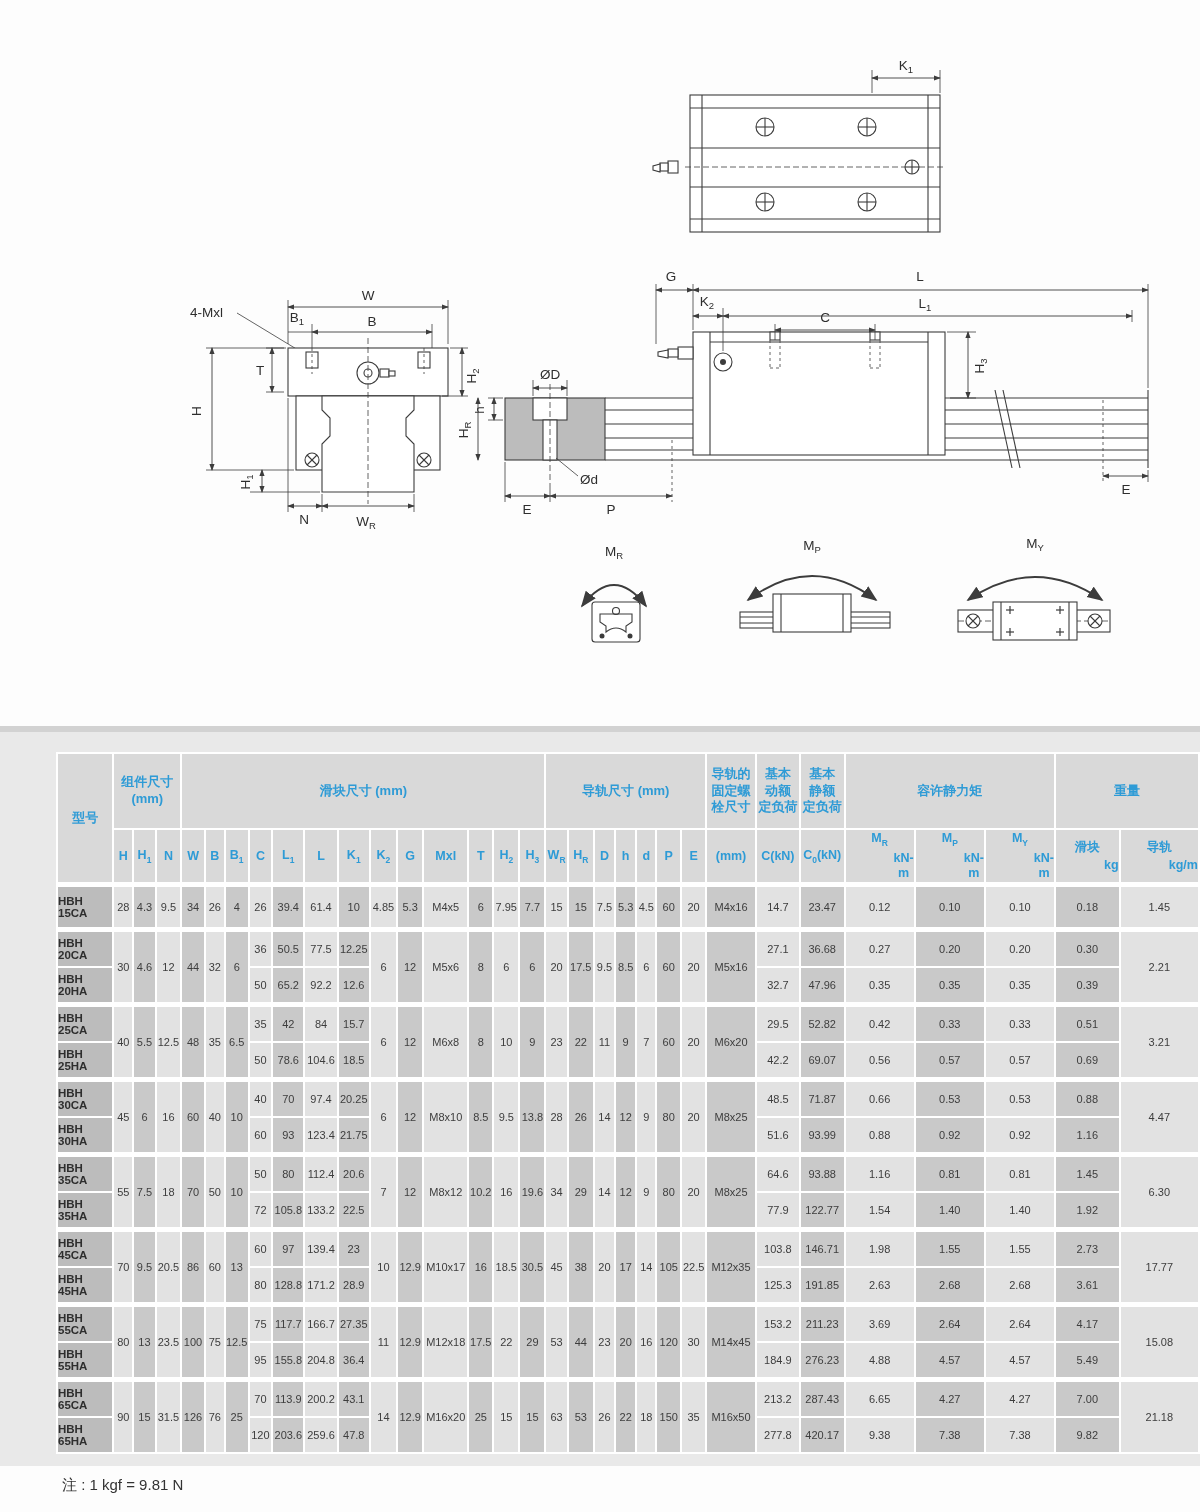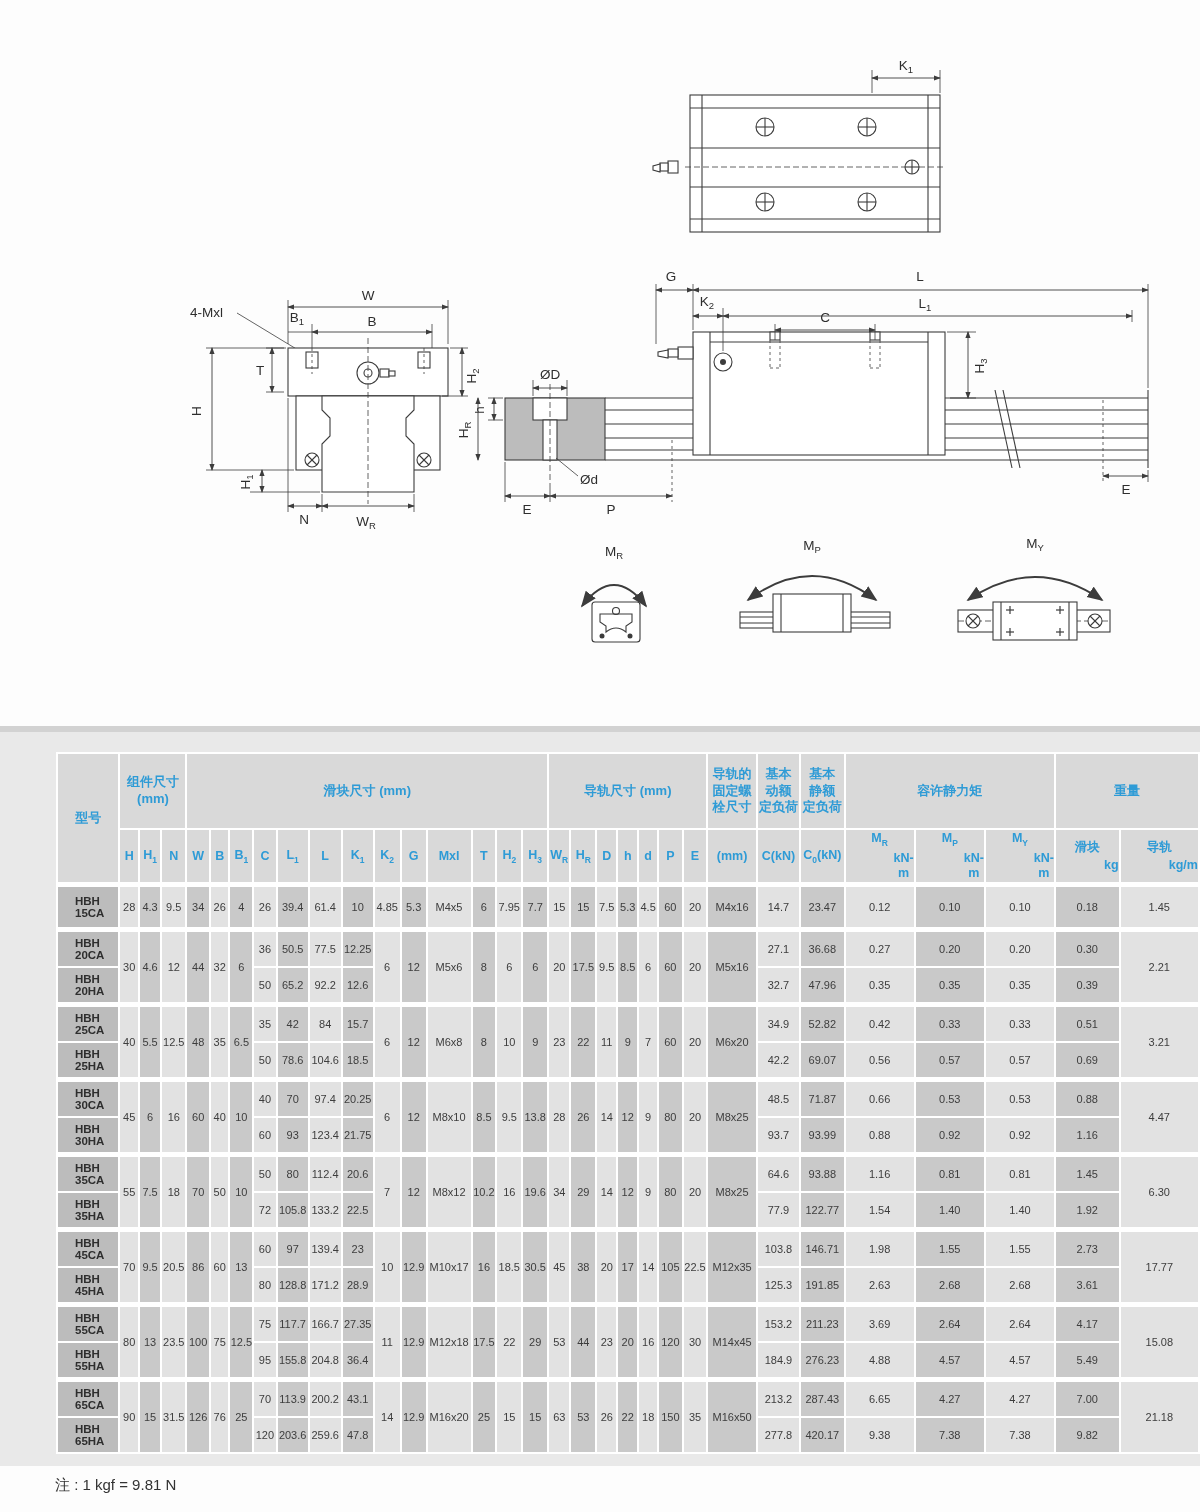--- a/index.html
+++ b/index.html
@@ -10,25 +10,25 @@
   .panel::before{content:"";position:absolute;left:0;top:0;width:100%;height:6px;background:#d2d2d2;}
   table{border-collapse:collapse;table-layout:fixed;margin:26px 0 0 56px;}
   th,td{border:2px solid #ffffff;text-align:center;vertical-align:middle;padding:0;overflow:hidden;}
   th.gh{background:#d9d9d9;color:#2e9bd6;font-size:13px;font-weight:bold;height:74px;white-space:pre-line;line-height:1.3;}
   th.sh{background:#d9d9d9;color:#2e9bd6;font-size:12.5px;font-weight:bold;height:52px;line-height:1.2;}
   th.sh .unit{margin-top:3px;padding-left:48px;}
   th sub,td sub{font-size:8.5px;}
   td{font-size:11px;color:#3d3d3d;}
   td.lt{background:#e2e2e2;}
   td.dk{background:#c9c9c9;}
-  td.model{background:#bcbcbc;color:#2e2e2e;font-weight:bold;font-size:11.5px;text-align:left;padding-left:17px;}
+  td.model{background:#bcbcbc;color:#2e2e2e;font-weight:bold;font-size:11.5px;text-align:left;padding-left:0;}
   tr.single td{height:40px;}
   tr.pair td{height:34px;}
   tr.gs td{border-top:5px solid #ffffff;}
-  .note{position:absolute;left:55px;top:1476px;font-size:15px;color:#333333;}
+  .note{position:absolute;left:62px;top:1476px;font-size:15px;color:#333333;}
   
   .ln{stroke:#3c3c3c;stroke-width:1.1;fill:none;}
   .fw{fill:#ffffff;stroke:#3c3c3c;stroke-width:1.1;}
   .gy{fill:#bcbcbc;stroke:#3c3c3c;stroke-width:1.1;}
   .dim{stroke:#3c3c3c;stroke-width:0.9;fill:none;marker-start:url(#ah);marker-end:url(#ah);}
   .ext{stroke:#3c3c3c;stroke-width:0.8;fill:none;}
   .dsh{stroke:#3c3c3c;stroke-width:0.8;stroke-dasharray:6 3;fill:none;}
   .dsh2{stroke:#3c3c3c;stroke-width:0.8;stroke-dasharray:3 3;fill:none;}
   .arc{stroke:#3c3c3c;stroke-width:1.8;fill:none;marker-start:url(#ah2);marker-end:url(#ah2);}
   text.dl{font-size:13.5px;fill:#2e2e2e;}
@@ -564,21 +564,21 @@
             <td rowspan="2" class="lt">10</td>
             <td rowspan="2" class="dk">9</td>
             <td rowspan="2" class="lt">23</td>
             <td rowspan="2" class="dk">22</td>
             <td rowspan="2" class="lt">11</td>
             <td rowspan="2" class="dk">9</td>
             <td rowspan="2" class="lt">7</td>
             <td rowspan="2" class="dk">60</td>
             <td rowspan="2" class="lt">20</td>
             <td rowspan="2" class="dk">M6x20</td>
-            <td class="lt">34.9</td>
+            <td class="lt">29.5</td>
             <td class="dk">52.82</td>
             <td class="lt">0.42</td>
             <td class="dk">0.33</td>
             <td class="lt">0.33</td>
             <td class="dk">0.51</td>
             <td rowspan="2" class="lt">3.21</td>
           </tr>
           <tr class="pair">
             <td class="model">HBH 25HA</td>
             <td class="lt">50</td>
@@ -625,21 +625,21 @@
             <td class="lt">0.53</td>
             <td class="dk">0.88</td>
             <td rowspan="2" class="lt">4.47</td>
           </tr>
           <tr class="pair">
             <td class="model">HBH 30HA</td>
             <td class="lt">60</td>
             <td class="dk">93</td>
             <td class="lt">123.4</td>
             <td class="dk">21.75</td>
-            <td class="lt">93.7</td>
+            <td class="lt">51.6</td>
             <td class="dk">93.99</td>
             <td class="lt">0.88</td>
             <td class="dk">0.92</td>
             <td class="lt">0.92</td>
             <td class="dk">1.16</td>
           </tr>
           <tr class="pair gs">
             <td class="model">HBH 35CA</td>
             <td rowspan="2" class="lt">55</td>
             <td rowspan="2" class="dk">7.5</td>

